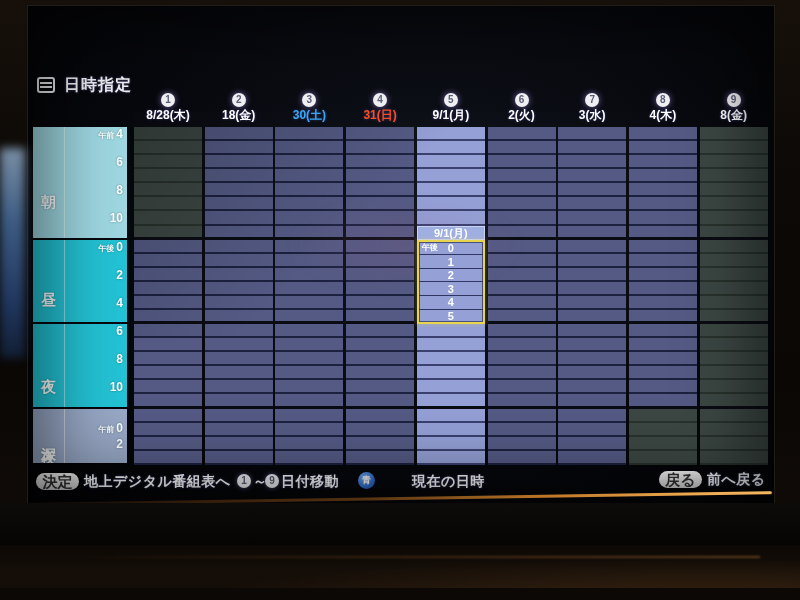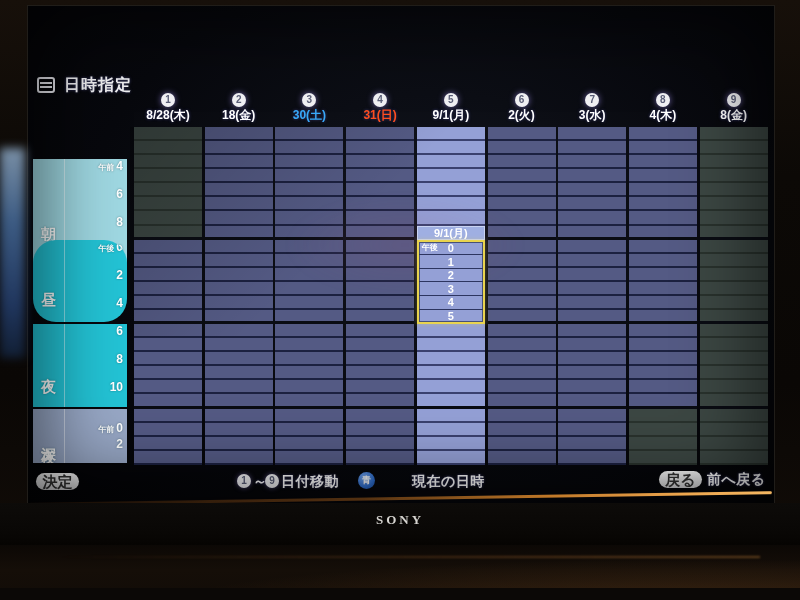--- a/index.html
+++ b/index.html
@@ -47,21 +47,21 @@
   .time-section{position:absolute;left:33px;width:94px;display:flex;overflow:hidden;}
   .sec-name{width:31px;display:flex;align-items:center;justify-content:center;}
   .sec-name span{writing-mode:vertical-rl;text-orientation:upright;color:#fff;
     font-weight:bold;font-size:15px;letter-spacing:1px;line-height:1.05;
     text-shadow:0 0 2px rgba(0,60,70,.5);}
   .sec-hours{flex:1;position:relative;border-left:1px solid rgba(255,255,255,.45);}
   .hour-label{position:absolute;right:4px;height:14px;line-height:14px;color:#fff;
     font-weight:bold;font-size:12px;white-space:nowrap;text-shadow:0 0 2px rgba(0,50,60,.5);}
   .ampm{font-size:8px;margin-right:2px;font-weight:bold;}
   .sec-morning{background:var(--secmorn);}
-  .sec-midday{background:var(--secmid);border-radius:23px;}
+  .sec-midday{background:var(--secmid);}
   .sec-evening{background:var(--secmid);}
   .sec-latenight{background:var(--seclate);}
   
   .day-column{position:absolute;top:127px;width:68px;height:338px;}
   .grid-cell{height:14.083px;border-bottom:2px solid;}
   .cell-normal{background:var(--cell);border-color:#1c2140;}
   .cell-selected{background:var(--cellsel);border-color:#3a416f;}
   .cell-unavailable{background:var(--cellun);border-color:#29322d;}
   .sec-end{border-bottom-width:3px;border-bottom-color:#0a0c13 !important;}
   .grid-shade{position:absolute;left:130px;top:127px;width:330px;height:210px;
@@ -390,21 +390,21 @@
         <div class="grid-cell cell-unavailable"></div>
         <div class="grid-cell cell-unavailable"></div>
         <div class="grid-cell cell-unavailable"></div>
         <div class="grid-cell cell-unavailable"></div>
       </div>
     </div>
   <div class="grid-shade"></div>
   <div class="grid-blob"></div>
 
   <div id="time-panel">
-      <div class="time-section sec-morning" style="top: 127px; height: 110.664px; margin-top: 32px;">
+      <div class="time-section sec-morning" style="top: 127px; height: 110.664px;">
         <div class="sec-name">
           <span>朝</span>
         </div>
         <div class="sec-hours">
           <div class="hour-label" style="top: 0px;"><span class="ampm">午前</span><span>4</span></div>
           <div class="hour-label" style="top: 28.166px;"><span>6</span></div>
           <div class="hour-label" style="top: 56.332px;"><span>8</span></div>
           <div class="hour-label" style="top: 84.498px;"><span>10</span></div>
         </div>
       </div>
@@ -459,31 +459,31 @@
           <span>4</span>
         </div>
         <div class="sel-row">
           <span>5</span>
         </div>
       </div>
     </div>
 
   <div class="footer">
     <div class="pill" id="decide-btn">決定</div>
+    <div class="f-label" id="decide-action">地上デジタル番組表へ</div>
     <div class="f-badge" id="badge1">1</div>
     <div class="f-label" id="tilde">～</div>
     <div class="f-badge" id="badge9">9</div>
     <div class="f-label" id="move-label">日付移動</div>
     <div id="blue-btn">青</div>
     <div class="f-label" id="current-label">現在の日時</div>
     <div class="pill" id="back-btn">戻る</div>
     <div class="f-label" id="back-action">前へ戻る</div>
   </div>
 
   <div class="screen-vignette"></div>
   <div class="side-glow"></div>
   <div class="amber-reflection"></div>
   <div class="bezel-bottom"></div>
-  <div class="sony-logo">SONY</div>
   <div class="table-surface"></div>
   <div class="table-sheen"></div>
 
 </div>
 
 </body></html>

